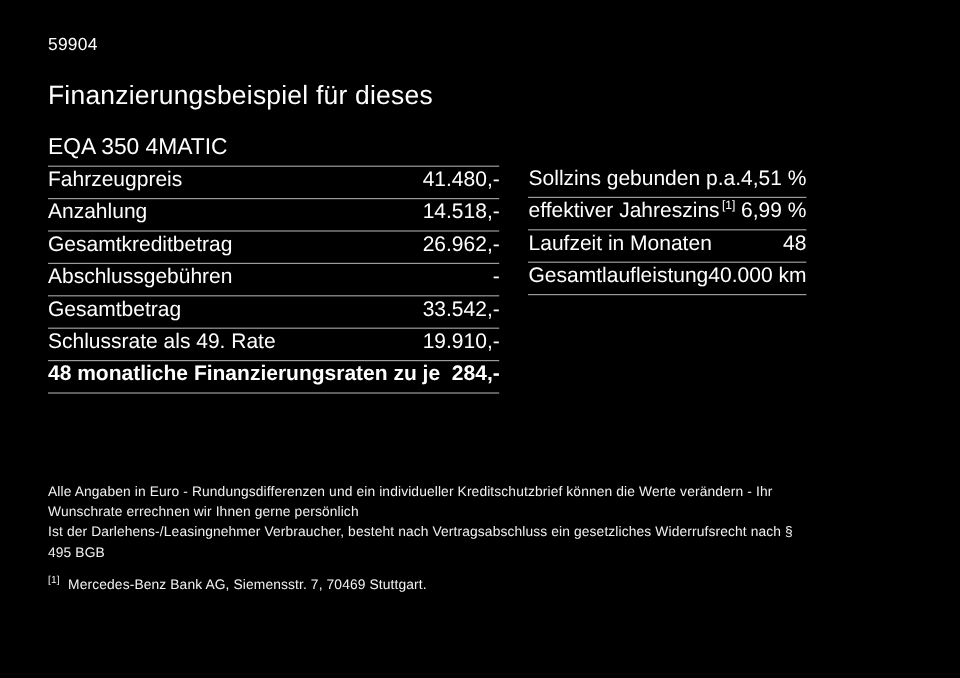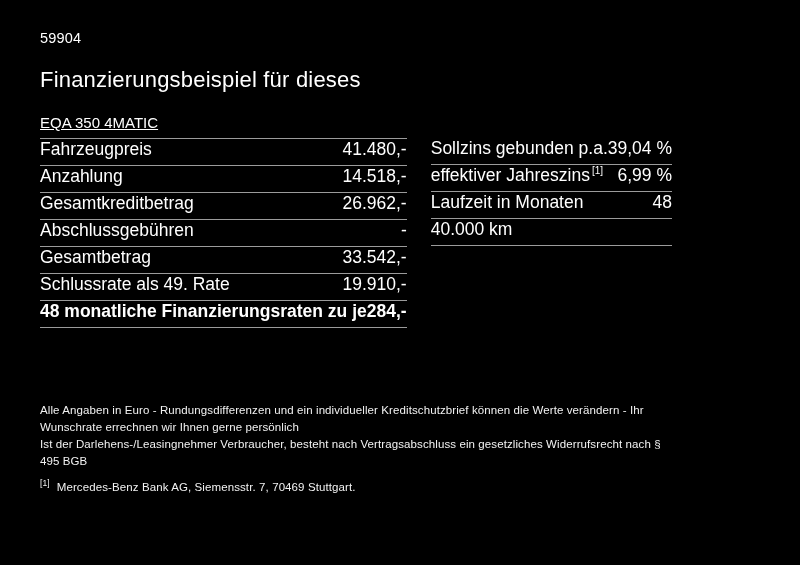--- a/index.html
+++ b/index.html
@@ -13,21 +13,21 @@
   .page { width: 712px; height: 565px; padding: 0 40px; position: relative; }
 
   .doc-id { padding-top: 30px; font-size: 14.5px; font-weight: 400; letter-spacing: 0.2px; }
 
   .title { margin-top: 13px; font-size: 22px; line-height: 41px; font-weight: 400; letter-spacing: 0.2px; }
 
   .columns { display: flex; margin-top: 12px; }
   .col-left { width: 440px; }
   .col-right { width: 256px; margin-left: 24px; }
 
-  .model-heading { font-size: 15px; height: 26px; line-height: 22px; font-weight: 400; text-decoration: underline; }
+  .model-heading { font-size: 19px; height: 26px; line-height: 22px; font-weight: 400; }
   .heading-spacer { height: 26px; }
 
   .ftable { border-top: 1px solid #9b9b9b; }
   .row {
     display: flex; justify-content: space-between; align-items: flex-start;
     height: 27px;
     border-bottom: 1px solid #9b9b9b;
     font-size: 17.5px;
   }
   .row .label { white-space: nowrap; }
@@ -86,31 +86,32 @@
         </div>
       </div>
     </div>
 
     <div class="col-right">
       <div class="heading-spacer"></div>
 
       <div>
         <div class="row">
           <span class="label">Sollzins gebunden p.a.</span>
-          <span class="value">39,04 %</span>
+          <span class="value">4,51 %</span>
         </div>
         <div class="row">
           <span class="label"><span>effektiver Jahreszins</span><span class="sup">[1]</span></span>
           <span class="value">6,99 %</span>
         </div>
         <div class="row">
           <span class="label">Laufzeit in Monaten</span>
           <span class="value">48</span>
         </div>
         <div class="row">
+          <span class="label">Gesamtlaufleistung</span>
           <span class="value">40.000 km</span>
         </div>
       </div>
     </div>
 
   </div>
 
   <div class="footer">
     <div class="note">Alle Angaben in Euro - Rundungsdifferenzen und ein individueller Kreditschutzbrief können die Werte verändern - Ihr Wunschrate errechnen wir Ihnen gerne persönlich</div>
     <div class="note">Ist der Darlehens-/Leasingnehmer Verbraucher, besteht nach Vertragsabschluss ein gesetzliches Widerrufsrecht nach § 495 BGB</div>

